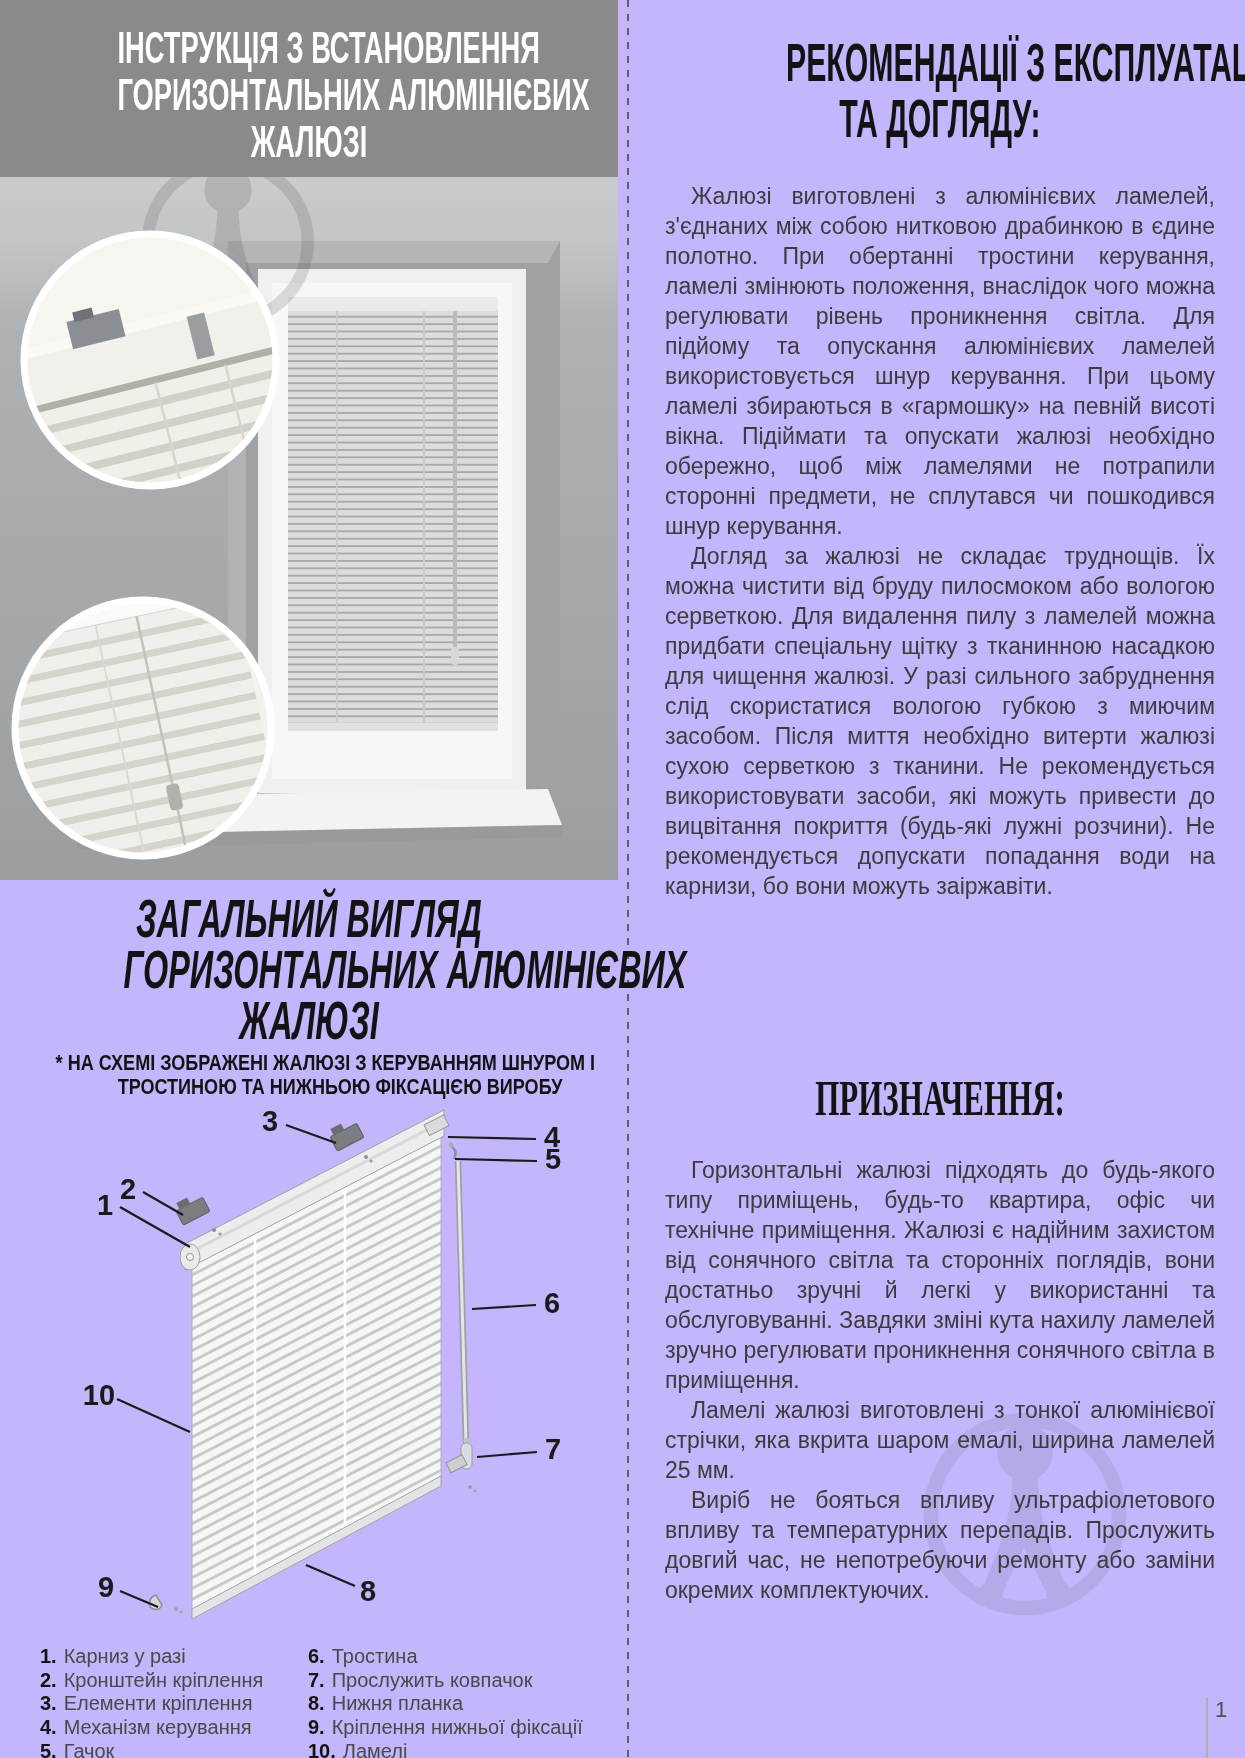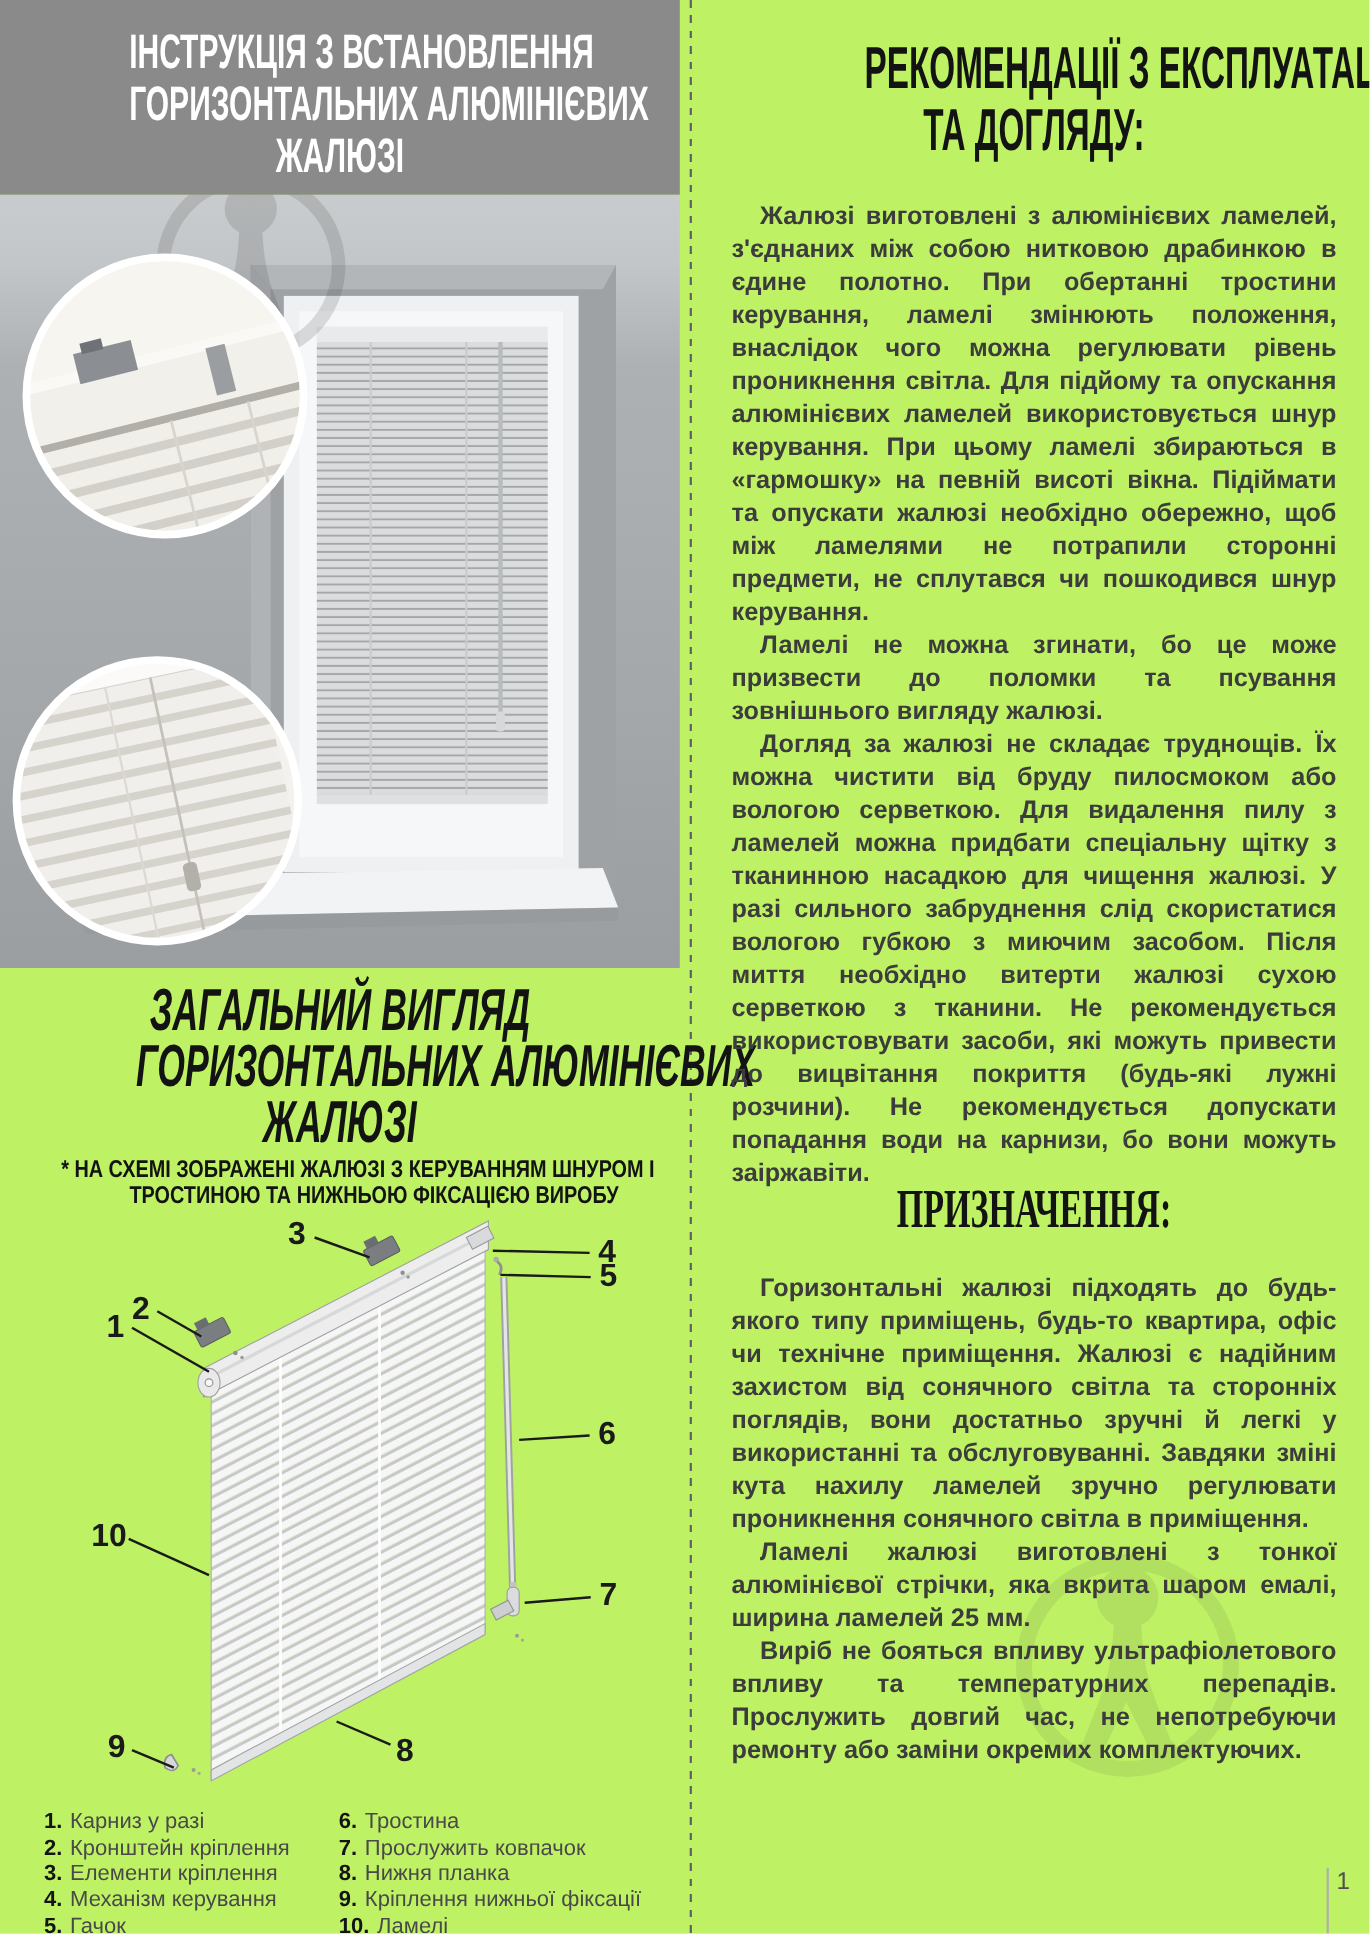--- a/index.html
+++ b/index.html
@@ -1,17 +1,17 @@
 <!DOCTYPE html>
 <html><head>
 <meta charset="utf-8">
 <style>
   html,body { margin:0; padding:0; background:#ffffff; }
   .page {
-    position:relative; width:1245px; height:1758px; background:#bef264;
+    position:relative; width:1245px; height:1758px; background:#c4b5fd;
     font-family:"Liberation Sans", sans-serif; overflow:hidden;
   }
   .abs { position:absolute; }
   svg { overflow:visible; display:block; }
 
   
   .hdr-block {
     left:0; top:0; width:618px; height:177px; background:#8a8a8a;
     color:#ffffff; text-align:center; padding-top:24px; box-sizing:border-box; z-index:2;
   }
@@ -47,21 +47,21 @@
   }
 
   
   .care-title { left:665px; top:34px; width:550px; text-align:center; color:#131313; z-index:2; }
   .care-line {
     display:block; font-weight:700; font-size:54px; line-height:56px;
     transform:scaleX(0.56); transform-origin:50% 50%; white-space:nowrap;
   }
   .body-text {
     width:550px; color:#3c3c3c; font-size:23px; line-height:30px;
-    text-align:justify; z-index:2;font-weight:bold;
+    text-align:justify; z-index:2;
   }
   .body-text p { margin:0; text-indent:26px; }
   .care-body { left:665px; top:181px; }
   .purpose-title { left:665px; top:1072px; width:550px; text-align:center; color:#131313; z-index:2;font-family:Liberation Serif, serif; }
   .purpose-line {
     display:block; font-weight:700; font-size:50px; line-height:52px;
     transform:scaleX(0.62); transform-origin:50% 50%; white-space:nowrap;
   }
   .purpose-body { left:665px; top:1155px; }
 
@@ -300,21 +300,20 @@
         <use href="#logo" x="-100" y="-100" width="200" height="200"></use>
       </svg>
   </div>
 
   <div class="abs care-title">
     <span class="care-line">РЕКОМЕНДАЦІЇ З ЕКСПЛУАТАЦІЇ</span>
     <span class="care-line">ТА ДОГЛЯДУ:</span>
   </div>
   <div class="abs body-text care-body">
     <p>Жалюзі виготовлені з алюмінієвих ламелей, з'єднаних між собою нитковою драбинкою в єдине полотно. При обертанні тростини керування, ламелі змінюють положення, внаслідок чого можна регулювати рівень проникнення світла. Для підйому та опускання алюмінієвих ламелей використовується шнур керування. При цьому ламелі збираються в «гармошку» на певній висоті вікна. Підіймати та опускати жалюзі необхідно обережно, щоб між ламелями не потрапили сторонні предмети, не сплутався чи пошкодився шнур керування.</p>
-    <p>Ламелі не можна згинати, бо це може призвести до поломки та псування зовнішнього вигляду жалюзі.</p>
     <p>Догляд за жалюзі не складає труднощів. Їх можна чистити від бруду пилосмоком або вологою серветкою. Для видалення пилу з ламелей можна придбати спеціальну щітку з тканинною насадкою для чищення жалюзі. У разі сильного забруднення слід скористатися вологою губкою з миючим засобом. Після миття необхідно витерти жалюзі сухою серветкою з тканини. Не рекомендується використовувати засоби, які можуть привести до вицвітання покриття (будь-які лужні розчини). Не рекомендується допускати попадання води на карнизи, бо вони можуть заіржавіти.</p>
   </div>
 
   <div class="abs purpose-title">
     <span class="purpose-line">ПРИЗНАЧЕННЯ:</span>
   </div>
   <div class="abs body-text purpose-body">
     <p>Горизонтальні жалюзі підходять до будь-якого типу приміщень, будь-то квартира, офіс чи технічне приміщення. Жалюзі є надійним захистом від сонячного світла та сторонніх поглядів, вони достатньо зручні й легкі у використанні та обслуговуванні. Завдяки зміні кута нахилу ламелей зручно регулювати проникнення сонячного світла в приміщення.</p>
     <p>Ламелі жалюзі виготовлені з тонкої алюмінієвої стрічки, яка вкрита шаром емалі, ширина ламелей 25 мм.</p>
     <p>Виріб не бояться впливу ультрафіолетового впливу та температурних перепадів. Прослужить довгий час, не непотребуючи ремонту або заміни окремих комплектуючих.</p>

